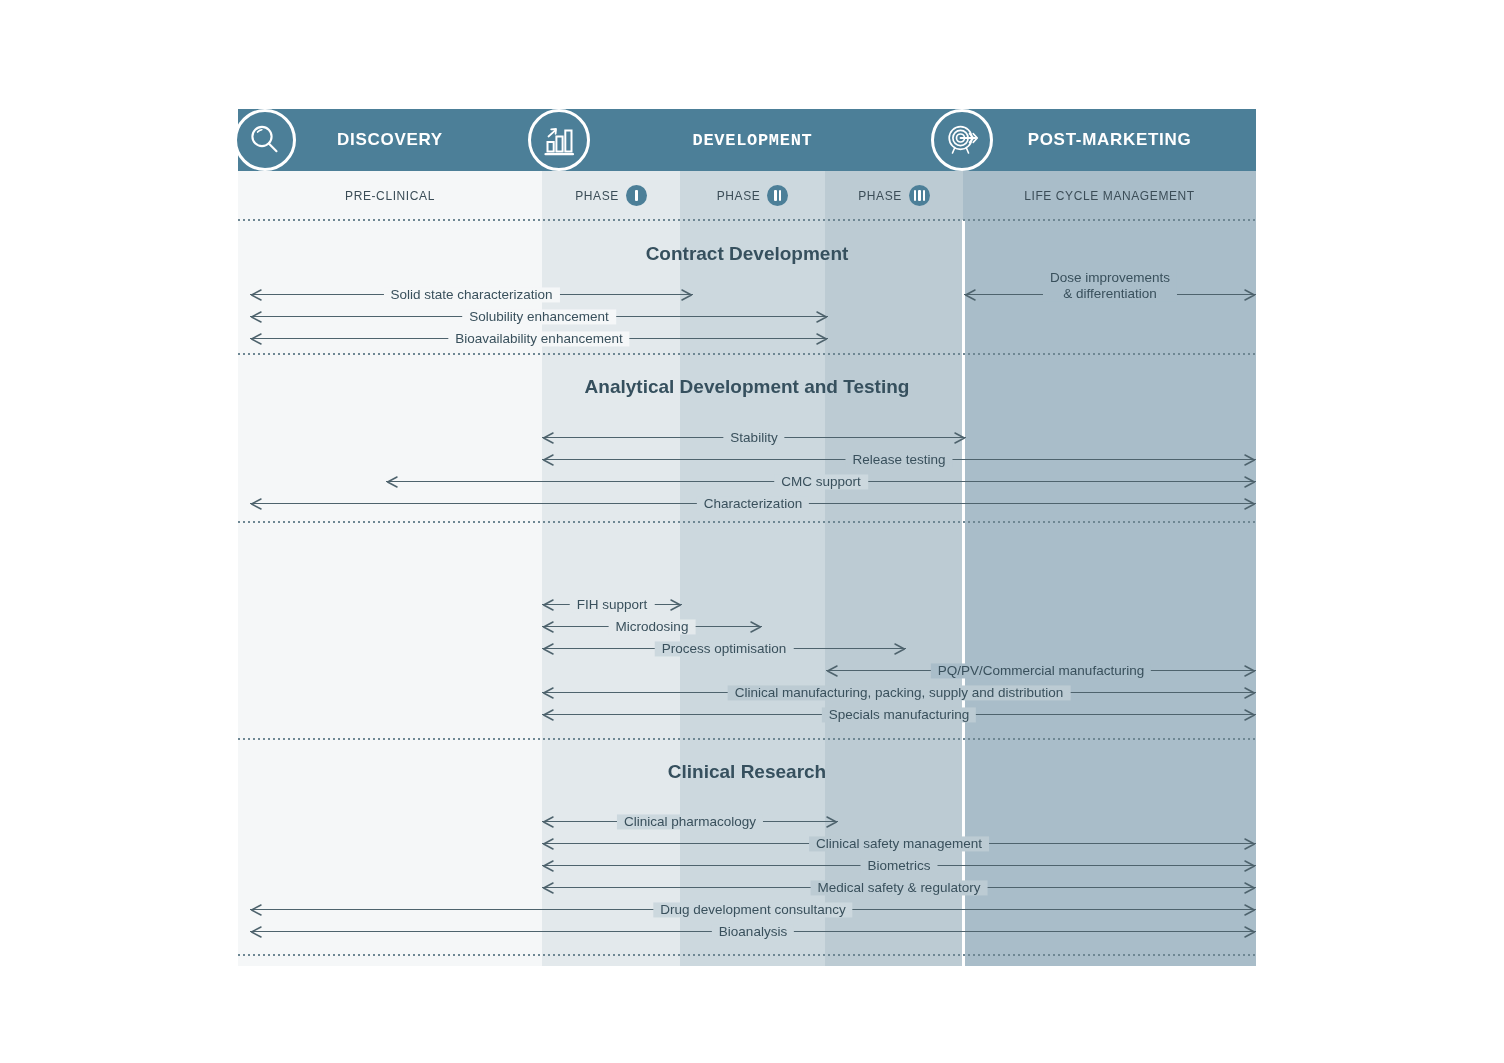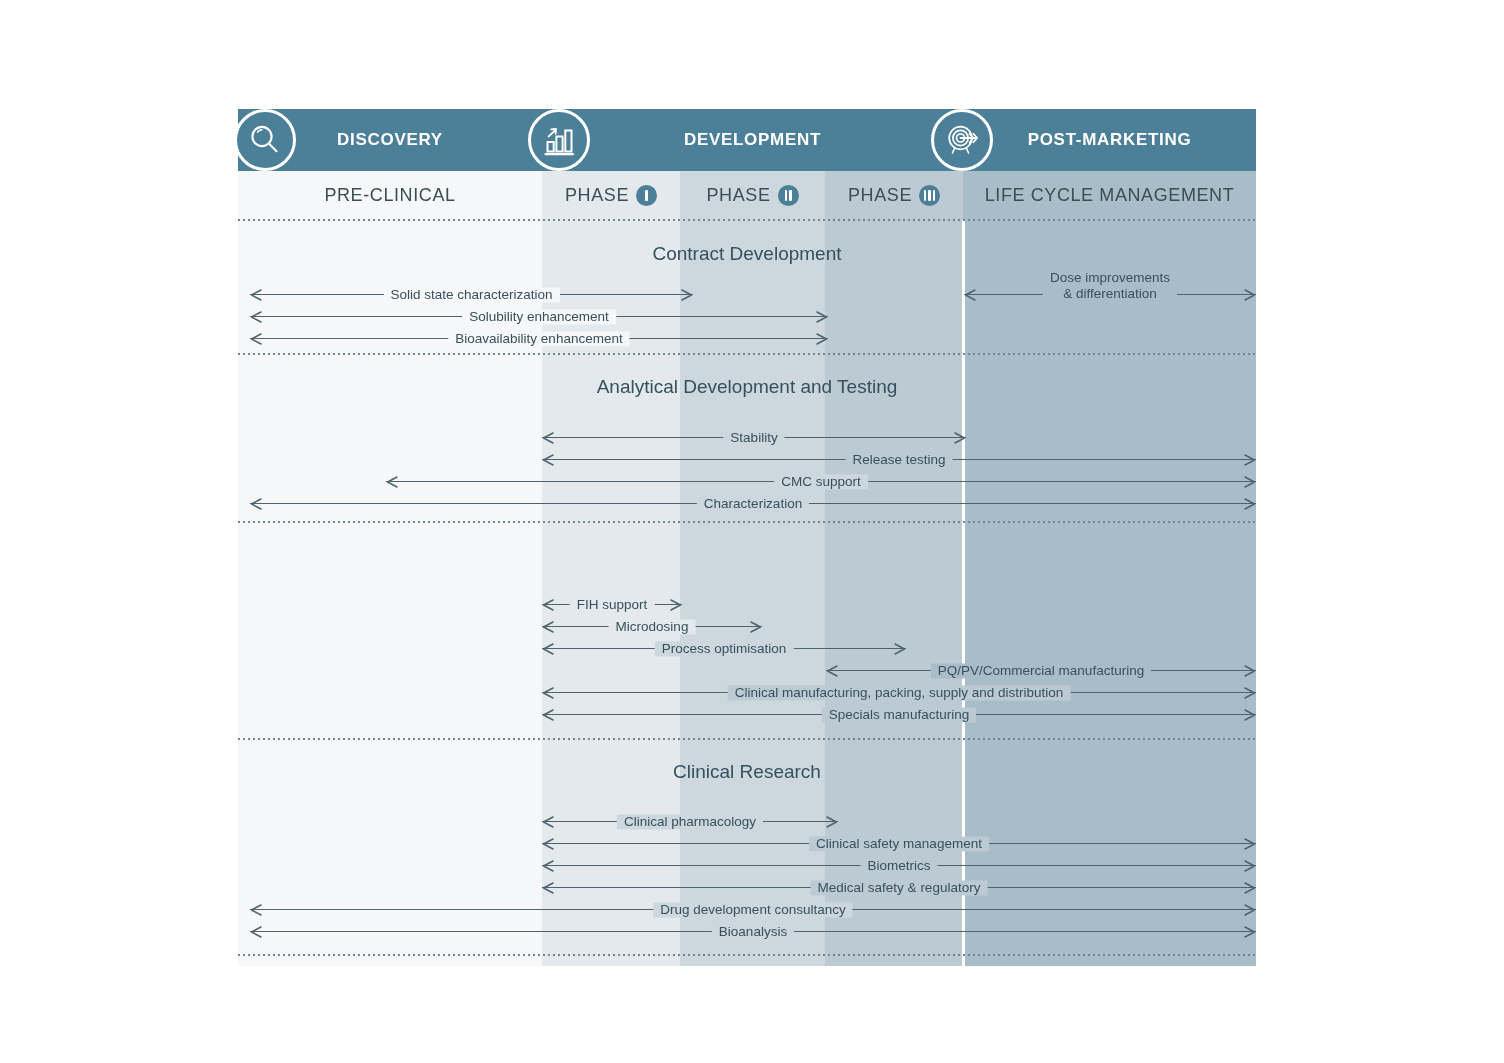--- a/index.html
+++ b/index.html
@@ -49,21 +49,21 @@
   #icon-postmarketing{left:717px; top:0px;}
 
   
   .phase-row{
     position:absolute; left:0; top:62px;
     width:1018px; height:49px;
   }
   .phase-cell{
     position:absolute; top:0; height:49px;
     display:flex; align-items:center; justify-content:center;
-    color:#3b4d57; font-size:18px; letter-spacing:.6px;
+    color:#3b4d57; font-size:12px; letter-spacing:.6px;
     box-sizing:border-box;
   }
   .badge{
     display:inline-flex;align-items:center;justify-content:center;
     width:21px;height:21px;border-radius:50%;
     background:#4c7f98;margin-left:7px;
     gap:2px;
   }
   .badge i{display:block;width:2.5px;height:11px;background:#fff;border-radius:1px;}
 
@@ -71,21 +71,21 @@
   .bands{position:absolute;left:0;top:111px;width:1018px;height:746px;}
   .band{position:absolute;top:0;height:746px;}
   .divider-white{
     position:absolute;top:0;width:3px;height:746px;background:#ffffff;z-index:3;
   }
 
   
   .section{position:absolute;left:0;width:1018px;z-index:4;}
   .sec-title{
     position:absolute;left:0;width:1018px;text-align:center;
-    color:#36505e;font-weight:normal;font-size:19px;
+    color:#36505e;font-weight:bold;font-size:19px;
   }
   .dotted{
     position:absolute;left:0;width:1018px;height:2px;z-index:5;
     background-image:linear-gradient(to right,#6e8793 0 2px,transparent 2px 5px);
     background-size:5px 2px;background-repeat:repeat-x;
   }
 
   
   .arrow{position:absolute;height:20px;z-index:5;}
   .arrow .line{
@@ -115,21 +115,21 @@
       <div class="band" id="band3" style="left: 442px; width: 145px; background: rgb(204, 216, 222);"></div>
       <div class="band" id="band4" style="left: 587px; width: 138px; background: rgb(188, 203, 211);"></div>
       <div class="band" id="band5" style="left: 725px; width: 293px; background: rgb(169, 189, 201);"></div>
       <div class="divider-white" id="divwhite" style="left: 724px;"></div>
     </div>
 
     <div class="header-bar">
       <div class="hdr-seg" id="hdr-discovery" style="width: 304px;">
         <span>DISCOVERY</span>
       </div>
-      <div class="hdr-seg" id="hdr-development" style="width: 421px;">
+      <div class="hdr-seg" id="hdr-development" style="width: 421px; font-family: Liberation Mono, monospace;">
         <span>DEVELOPMENT</span>
       </div>
       <div class="hdr-seg" id="hdr-postmarketing" style="width: 293px;">
         <span>POST-MARKETING</span>
       </div>
     </div>
 
     <div class="icon-circle" id="icon-discovery" style="left: -4px;">
       <svg width="38" height="38" viewBox="0 0 38 38" fill="none" stroke="#ffffff" stroke-width="2.1">
         <circle cx="16" cy="15.5" r="9.6"></circle>

